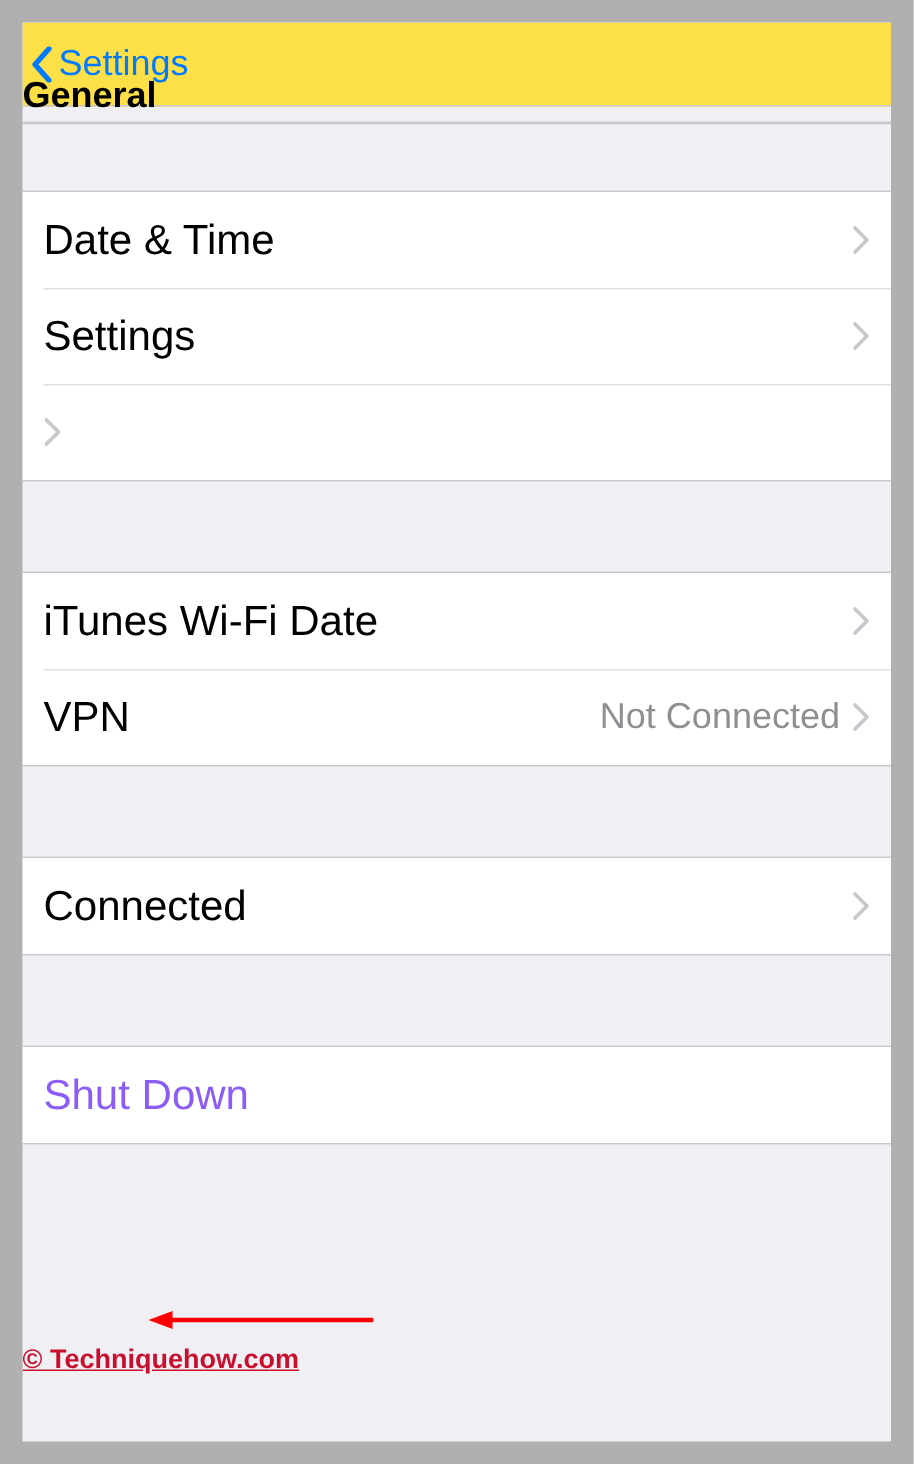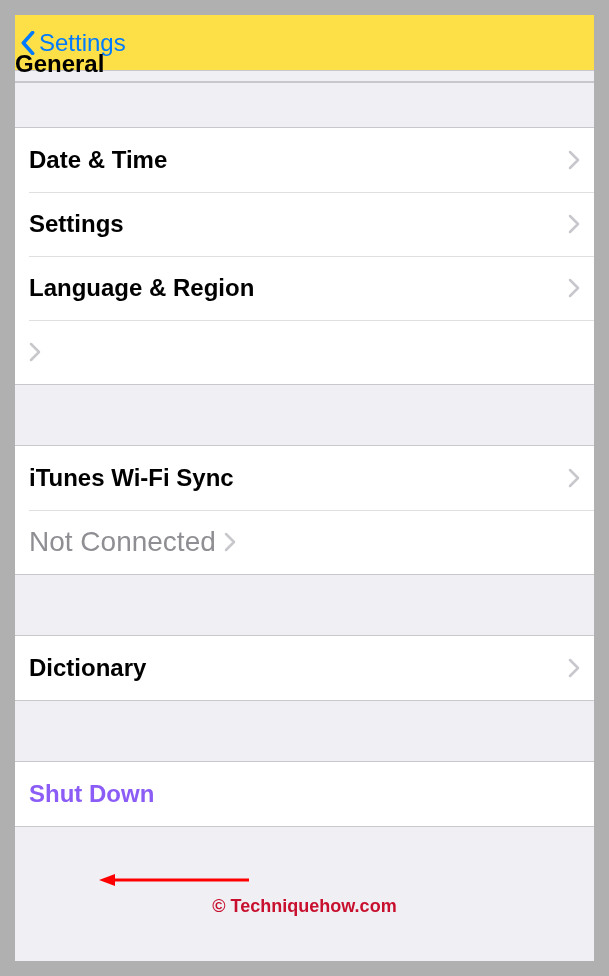--- a/index.html
+++ b/index.html
@@ -70,27 +70,26 @@
     .row + .row::before {
       content: "";
       position: absolute;
       left: 14px;
       right: 0;
       top: 0;
       height: 1px;
       background: #e0e0e3;
     }
     .row-label {
-      font-size: 24px;
+      font-size: 28px;
       color: #000;
       flex: 1;
-      font-weight: bold;
     }
     .row-value {
-      font-size: 28px;
+      font-size: 24px;
       color: #8e8e93;
       margin-right: 8px;
     }
     .chevron {
       color: #c7c7cc;
       width: 12px;
       height: 20px;
       flex-shrink: 0;
     }
     .row.blue .row-label {
@@ -99,25 +98,25 @@
     .arrow-annotation {
       position: absolute;
       left: 84px;
       top: 855px;
       pointer-events: none;
     }
     .watermark {
       position: absolute;
       left: 0; right: 0;
       bottom: 44px;
-      text-align: center;
       font-size: 18px;
       font-weight: bold;
       color: #c8102e;
       pointer-events: none;
+      text-decoration: underline;
     }
   </style>
 </head>
 <body>
 
 <div class="screen">
 
   <div class="navbar">
     <div class="back-btn">
       <svg class="chevron-back" viewBox="0 0 12 20">
@@ -140,54 +139,49 @@
           <polyline points="2,2 10,10 2,18" fill="none" stroke="#c7c7cc" stroke-width="2.5" stroke-linecap="round" stroke-linejoin="round"></polyline>
         </svg>
     </div>
     <div class="row">
       <span class="row-label">Settings</span>
       <svg class="chevron" viewBox="0 0 12 20">
           <polyline points="2,2 10,10 2,18" fill="none" stroke="#c7c7cc" stroke-width="2.5" stroke-linecap="round" stroke-linejoin="round"></polyline>
         </svg>
     </div>
     <div class="row">
-      <span class="row-label">Language &amp; Region</span>
-      <svg class="chevron" viewBox="0 0 12 20">
-          <polyline points="2,2 10,10 2,18" fill="none" stroke="#c7c7cc" stroke-width="2.5" stroke-linecap="round" stroke-linejoin="round"></polyline>
-        </svg>
-    </div>
-    <div class="row">
       <svg class="chevron" viewBox="0 0 12 20">
           <polyline points="2,2 10,10 2,18" fill="none" stroke="#c7c7cc" stroke-width="2.5" stroke-linecap="round" stroke-linejoin="round"></polyline>
         </svg>
     </div>
   </div>
 
   <div class="group-spacer" style="height:60px"></div>
 
   <div class="group">
     <div class="row">
-      <span class="row-label">iTunes Wi-Fi Sync</span>
-      <svg class="chevron" viewBox="0 0 12 20">
-          <polyline points="2,2 10,10 2,18" fill="none" stroke="#c7c7cc" stroke-width="2.5" stroke-linecap="round" stroke-linejoin="round"></polyline>
-        </svg>
-    </div>
-    <div class="row">
+      <span class="row-label">iTunes Wi-Fi Date</span>
+      <svg class="chevron" viewBox="0 0 12 20">
+          <polyline points="2,2 10,10 2,18" fill="none" stroke="#c7c7cc" stroke-width="2.5" stroke-linecap="round" stroke-linejoin="round"></polyline>
+        </svg>
+    </div>
+    <div class="row">
+      <span class="row-label">VPN</span>
       <span class="row-value">Not Connected</span>
       <svg class="chevron" viewBox="0 0 12 20">
           <polyline points="2,2 10,10 2,18" fill="none" stroke="#c7c7cc" stroke-width="2.5" stroke-linecap="round" stroke-linejoin="round"></polyline>
         </svg>
     </div>
   </div>
 
   <div class="group-spacer" style="height:60px"></div>
 
   <div class="group">
     <div class="row">
-      <span class="row-label">Dictionary</span>
+      <span class="row-label">Connected</span>
       <svg class="chevron" viewBox="0 0 12 20">
           <polyline points="2,2 10,10 2,18" fill="none" stroke="#c7c7cc" stroke-width="2.5" stroke-linecap="round" stroke-linejoin="round"></polyline>
         </svg>
     </div>
   </div>
 
   <div class="group-spacer" style="height:60px"></div>
 
   <div class="group">
     <div class="row blue">

